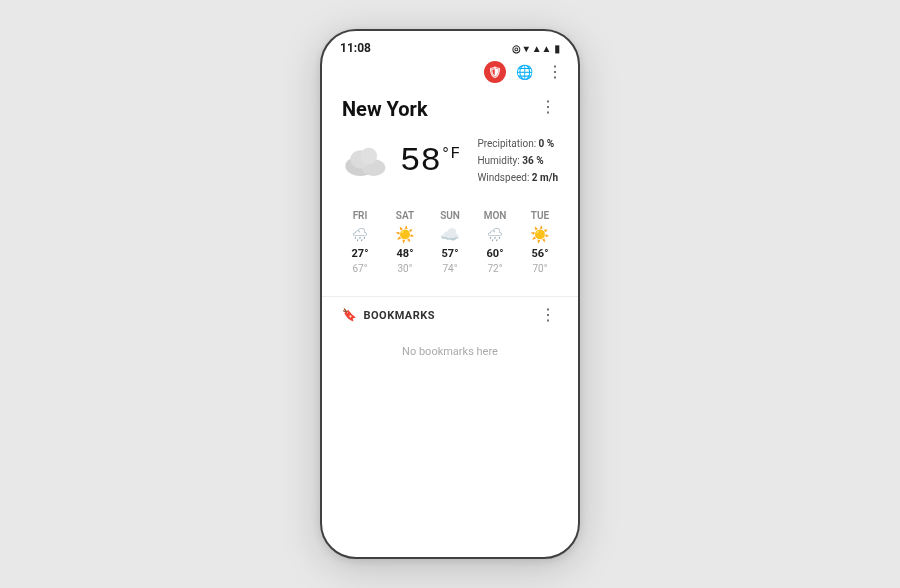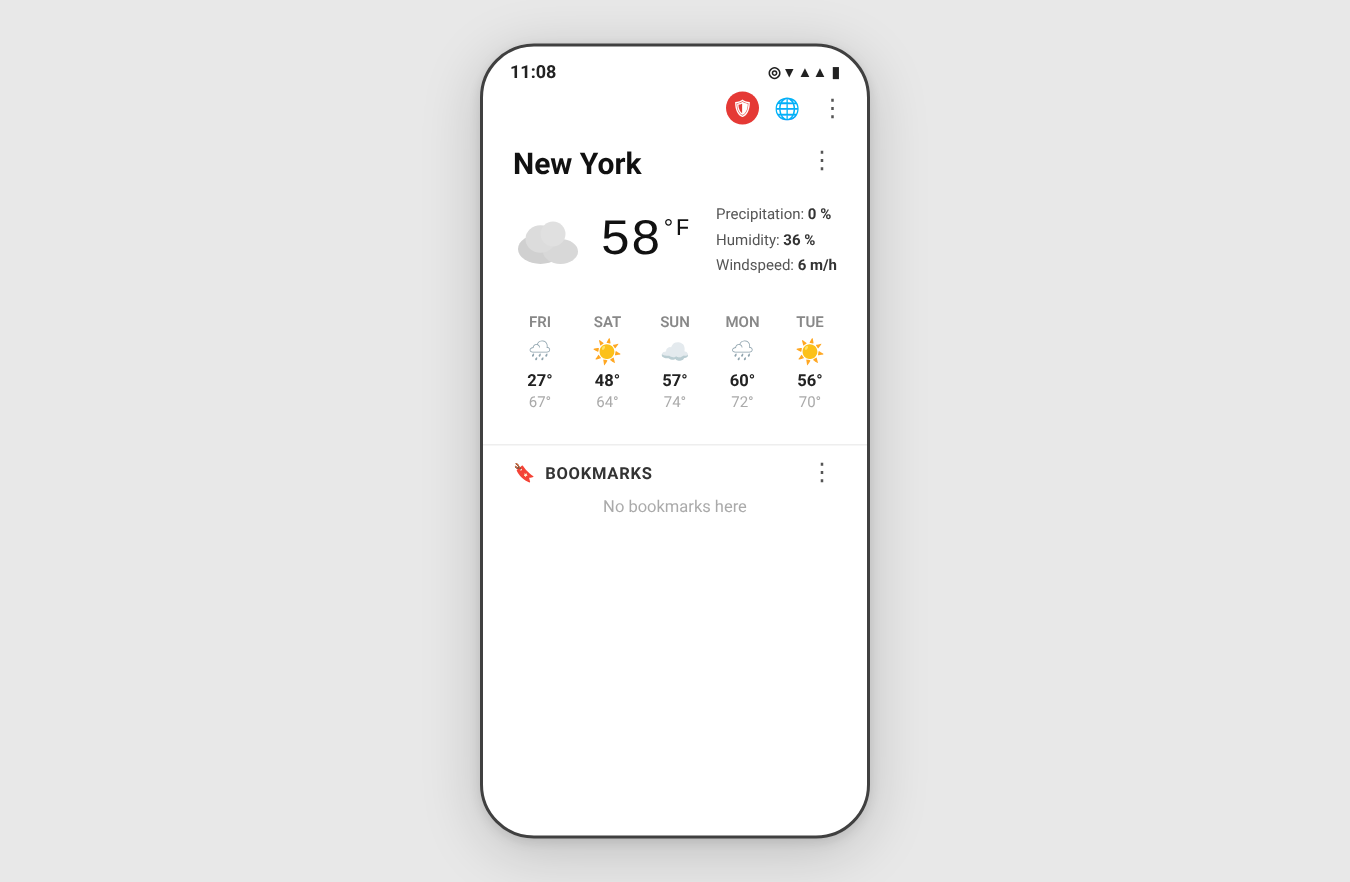--- a/index.html
+++ b/index.html
@@ -235,21 +235,21 @@
       letter-spacing: 0.5px;
     }
 
     .bookmark-icon-small {
       font-size: 12px;
     }
 
     .no-bookmarks {
       font-size: 11px;
       color: #aaa;
-      margin-top: 6px;
+      margin-top: 20px;
       text-align: center;
     }
 
     .sun-icon {
       color: #f9a825;
       font-size: 16px;
     }
 
     .rain-icon {
       color: #90a4ae;
@@ -300,36 +300,36 @@
         </svg>
         <div>
           <span class="temp-big">
             <span>58</span><span class="temp-unit">°F</span>
           </span>
         </div>
       </div>
       <div class="weather-details">
         <div>Precipitation: <span class="bold">0 %</span></div>
         <div>Humidity: <span class="bold">36 %</span></div>
-        <div>Windspeed: <span class="bold">6 m/h</span></div>
+        <div>Windspeed: <span class="bold">2 m/h</span></div>
       </div>
     </div>
 
     <div class="forecast-row">
       <div class="forecast-day">
         <span class="day-label">FRI</span>
         <span class="forecast-icon rain-icon">🌧</span>
         <span class="temp-low">27°</span>
         <span class="temp-high">67°</span>
       </div>
       <div class="forecast-day">
         <span class="day-label">SAT</span>
         <span class="forecast-icon sun-icon">☀️</span>
         <span class="temp-low">48°</span>
-        <span class="temp-high">64°</span>
+        <span class="temp-high">30°</span>
       </div>
       <div class="forecast-day">
         <span class="day-label">SUN</span>
         <span class="forecast-icon" style="color:#bbb;">☁️</span>
         <span class="temp-low">57°</span>
         <span class="temp-high">74°</span>
       </div>
       <div class="forecast-day">
         <span class="day-label">MON</span>
         <span class="forecast-icon rain-icon">🌧</span>

